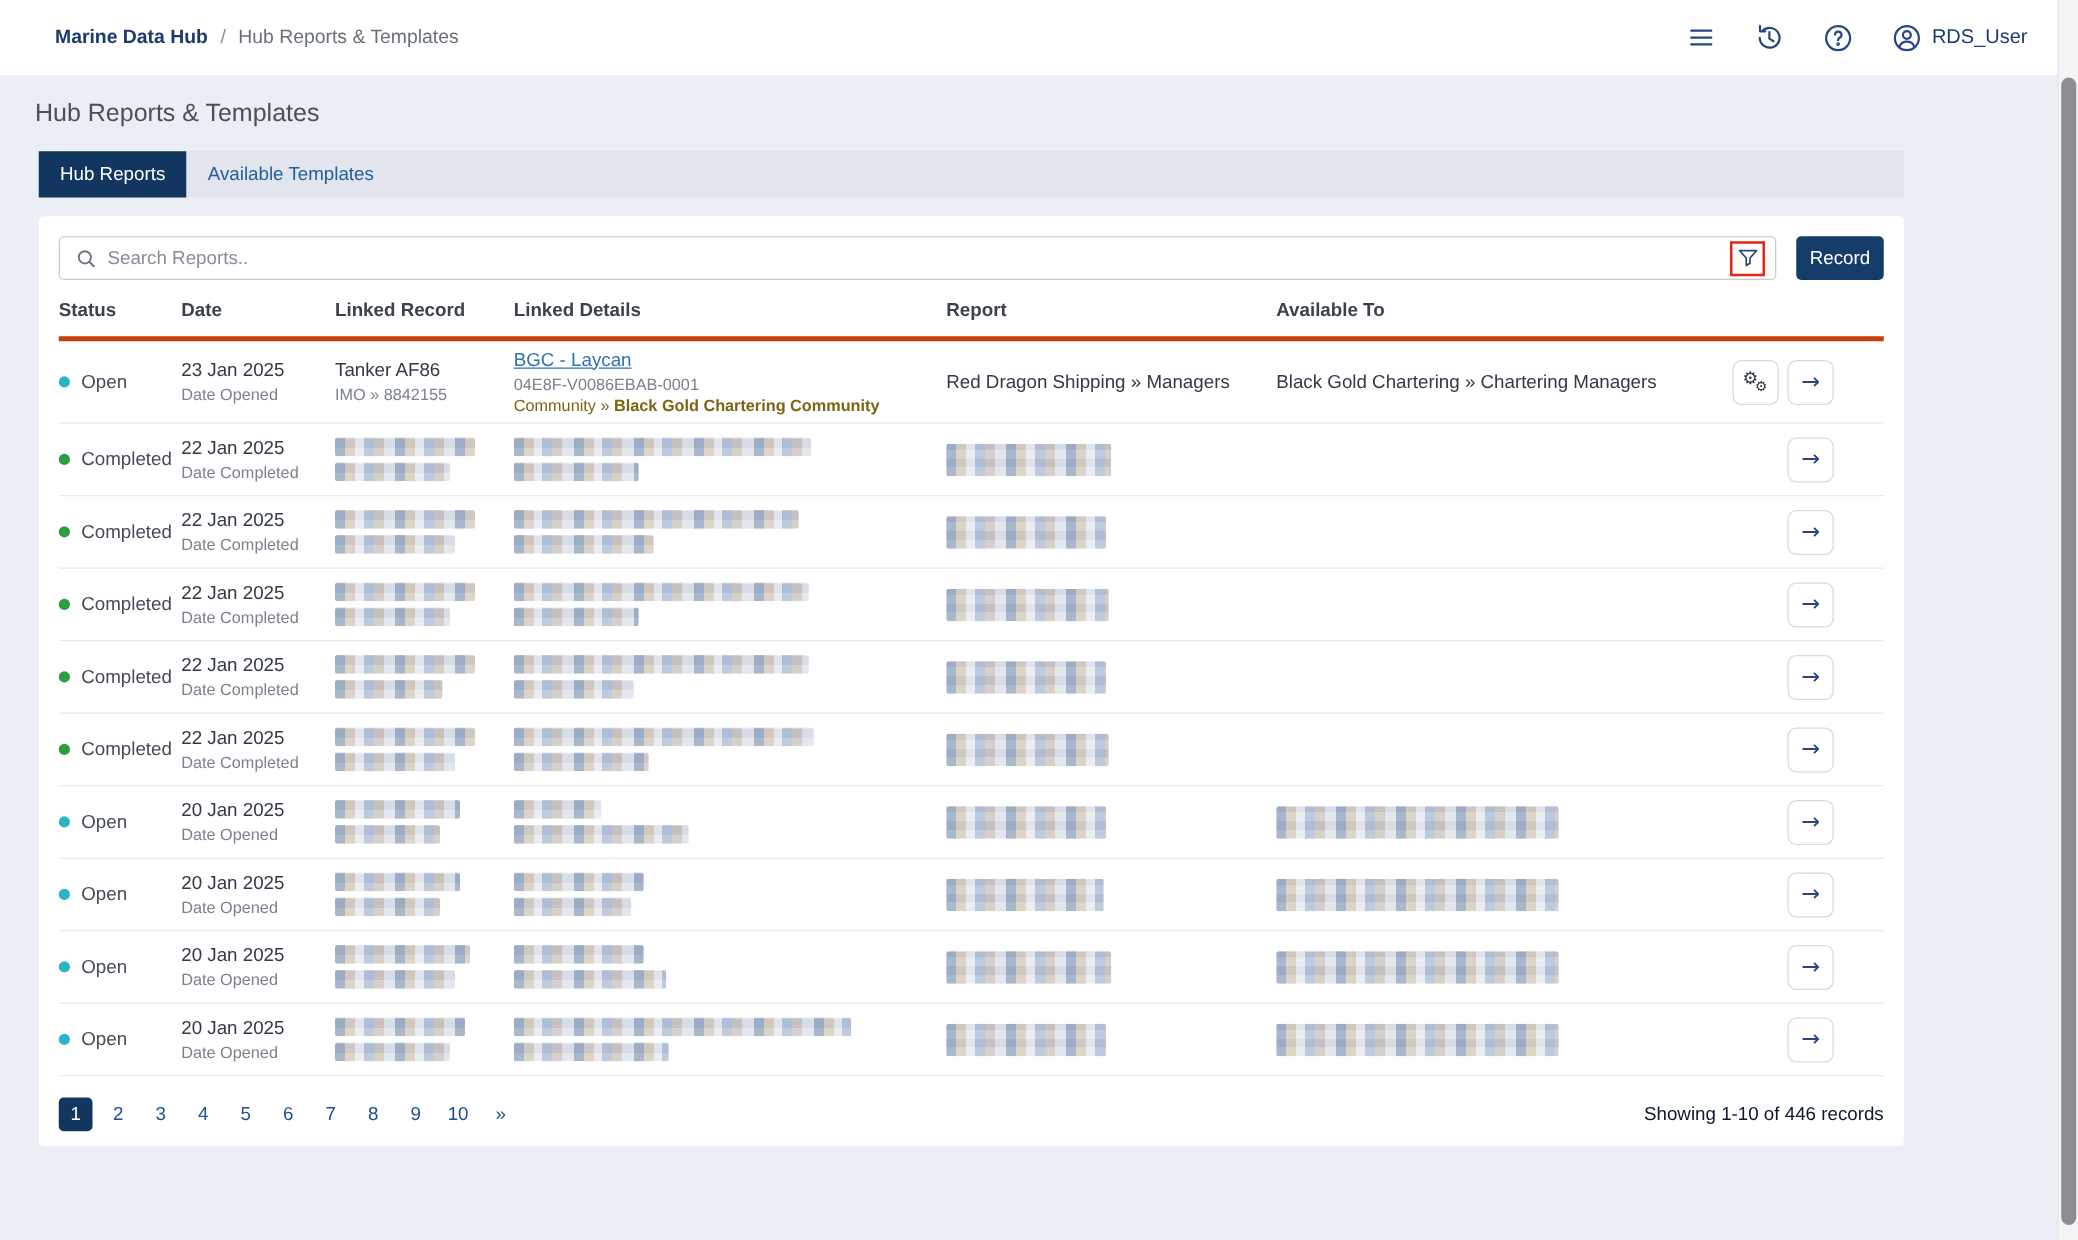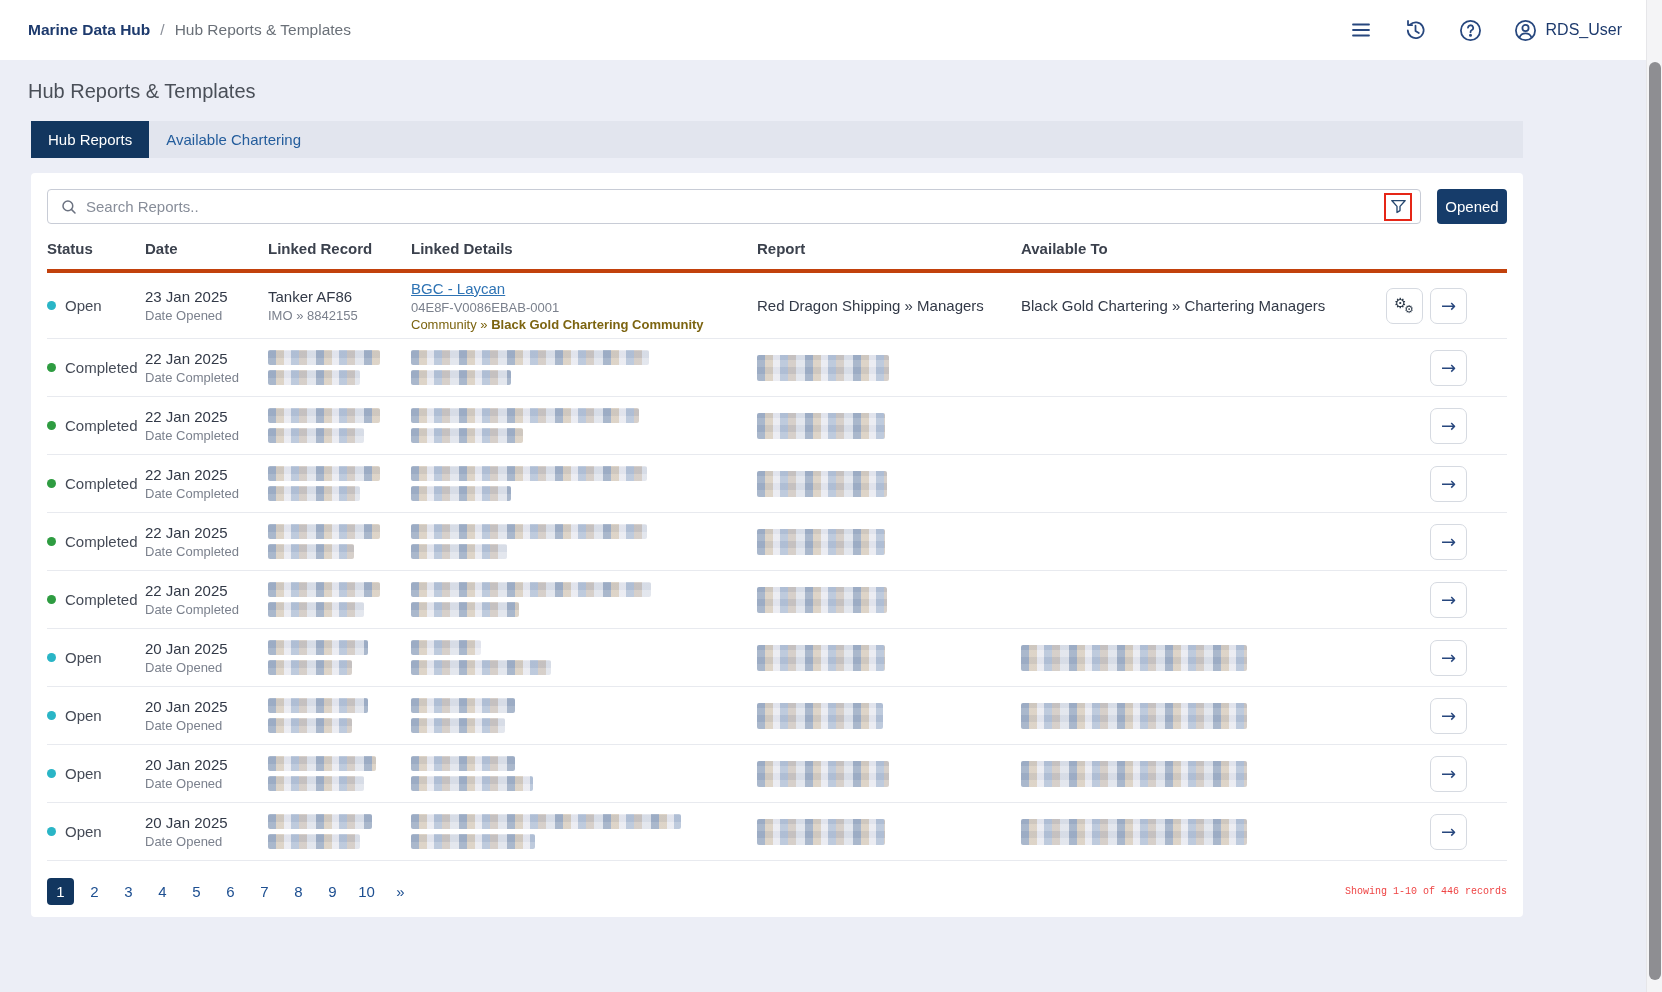--- a/index.html
+++ b/index.html
@@ -3,21 +3,21 @@
 <meta charset="utf-8">
 <style>
   * { margin:0; padding:0; box-sizing:border-box; }
   html,body { width:1662px; height:992px; overflow:hidden; }
   body { font-family:"Liberation Sans","DejaVu Sans",sans-serif; background:#eceef6; position:relative; }
 
   .app { width:1646px; height:992px; position:relative; }
 
   
   .topbar { height:60px; background:#ffffff; display:flex; align-items:center; padding:0 24px 0 28px; }
-  .breadcrumb { display:flex; align-items:center; gap:10px; font-size:15.5px; }
+  .breadcrumb { display:flex; align-items:center; gap:10px; font-size:15.5px;margin-left:16px; }
   .crumb-root { color:#1d3a6d; font-weight:700; text-decoration:none; cursor:pointer; }
   .crumb-sep { color:#8a8f99; }
   .crumb-current { color:#6a7078; }
   .topbar-actions { margin-left:auto; display:flex; align-items:center; gap:30px; }
   .tb-icon { background:none; border:none; cursor:pointer; display:flex; align-items:center; color:#27477e; }
   .tb-icon svg { display:block; }
   .userchip { display:flex; align-items:center; gap:8px; }
   .user-label { color:#1d3a6d; font-size:16px; }
 
   
@@ -65,21 +65,21 @@
       repeating-linear-gradient(90deg, rgba(116,139,172,.55) 0 8px, rgba(208,187,158,.50) 8px 16px, rgba(236,236,242,.65) 16px 23px, rgba(146,168,199,.50) 23px 31px, rgba(186,166,146,.42) 31px 39px, rgba(222,226,234,.60) 39px 48px),
       repeating-linear-gradient(0deg, rgba(255,255,255,.38) 0 7px, rgba(158,173,198,.28) 7px 14px);
     background-color:#dfe3ec; filter:blur(.6px); }
   .mosaic + .mosaic { margin-top:5px; }
 
   
   .card-footer { display:flex; align-items:center; justify-content:space-between; padding-top:17px; }
   .pagination { display:flex; align-items:center; gap:7px; }
   .page { min-width:27px; height:27px; border:none; background:transparent; color:#1d4f91; font-size:15px; border-radius:4px; cursor:pointer; font-family:inherit; }
   .page.active { background:#12365f; color:#ffffff; }
-  .summary { font-size:10px; color:#ef4444;font-family:Liberation Mono, monospace; }
+  .summary { font-size:15px; color:#0f172a; }
 
   
   .scrollbar { position:absolute; right:0; top:0; width:16px; height:992px; background:#f4f4f6; border-left:1px solid #e6e6e9; }
   .scroll-thumb { position:absolute; top:62px; left:2px; width:12px; height:918px; background:#8e8e92; border-radius:6px; }
 </style>
 </head>
 <body>
 
 <div class="app">
 
@@ -120,21 +120,21 @@
         <span class="user-label">RDS_User</span>
       </div>
     </div>
   </header>
 
   <main>
     <h1 class="page-title">Hub Reports &amp; Templates</h1>
 
     <div class="tabbar">
       <button class="tab active">Hub Reports</button>
-      <button class="tab">Available Chartering</button>
+      <button class="tab">Available Templates</button>
     </div>
 
     <section class="card">
 
       <div class="searchrow">
         <div class="search-wrap">
           <span class="search-glyph">
             <svg width="18" height="18" viewBox="0 0 24 24" fill="none" stroke="currentColor" stroke-width="2" stroke-linecap="round">
                 <circle cx="10.5" cy="10.5" r="6.5"></circle>
                 <path d="M15.5 15.5 20 20"></path>
@@ -142,21 +142,21 @@
           </span>
           <input class="search-input" type="text" placeholder="Search Reports.." style="">
           <span class="funnel-box">
             <button class="funnel-btn">
               <svg width="19" height="19" viewBox="0 0 24 24" fill="none" stroke="currentColor" stroke-width="1.7" stroke-linejoin="round">
                   <path d="M3.5 4.5h17l-6.6 7.4v5.3l-3.8 2.3v-7.6z"></path>
                 </svg>
             </button>
           </span>
         </div>
-        <button class="search-btn">Opened</button>
+        <button class="search-btn">Record</button>
       </div>
 
       <div class="thead">
         <span class="th">Status</span>
         <span class="th">Date</span>
         <span class="th">Linked Record</span>
         <span class="th">Linked Details</span>
         <span class="th">Report</span>
         <span class="th">Available To</span>
         <span class="th"></span>

